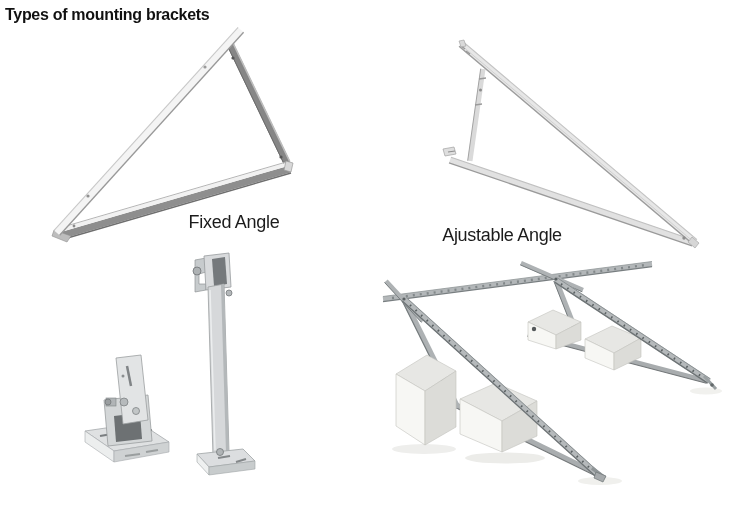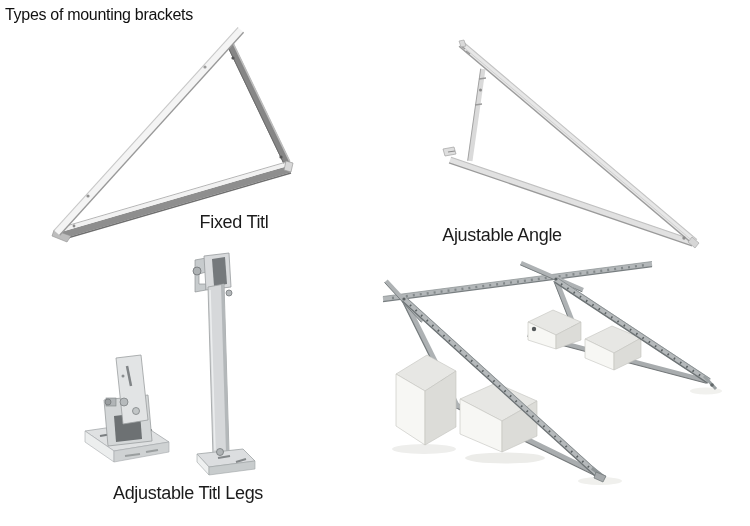--- a/index.html
+++ b/index.html
@@ -1,19 +1,19 @@
 <!DOCTYPE html>
 <html><head>
 <meta charset="utf-8">
 <style>
   html,body{margin:0;padding:0;}
   body{width:750px;height:526px;background:#ffffff;overflow:hidden;
        font-family:"Liberation Sans", sans-serif;}
   .canvas{position:relative;width:750px;height:526px;background:#ffffff;}
-  .page-title{position:absolute;left:5px;top:6px;font-size:16px;font-weight:normal;
+  .page-title{position:absolute;left:5px;top:6px;font-size:16px;font-weight:bold;
       letter-spacing:-0.3px;color:#111111;white-space:nowrap;}
   .fig-label{position:absolute;transform:translateX(-50%);font-size:18px;
       letter-spacing:-0.3px;color:#1b1b1b;white-space:nowrap;}
   svg{position:absolute;left:0;top:0;}
 </style>
 </head>
 <body>
 
 <div class="canvas">
 
@@ -166,16 +166,15 @@
 
       <circle cx="404" cy="299" r="1.6" fill="#5a6062"></circle>
       <circle cx="556" cy="279" r="1.6" fill="#5a6062"></circle>
       <line x1="704" y1="376" x2="716" y2="389" stroke="#9aa0a2" stroke-width="3"></line>
       <circle cx="712" cy="385" r="1.8" fill="#63696b"></circle>
       <line x1="592" y1="468" x2="605" y2="478" stroke="#8f9597" stroke-width="3.5"></line>
       <polygon points="596,472 606,476 603,482 594,478" fill="#a6aaac" stroke="#6f7577" stroke-width="0.7"></polygon>
     </g>
   </svg>
 
-  <div class="fig-label" style="left:234px;top:212px">Fixed Titl</div>
+  <div class="fig-label" style="left:234px;top:212px">Fixed Angle</div>
   <div class="fig-label" style="left:502px;top:225px">Ajustable Angle</div>
-  <div class="fig-label" style="left:188px;top:483px">Adjustable Titl Legs</div>
 </div>
 
 </body></html>

